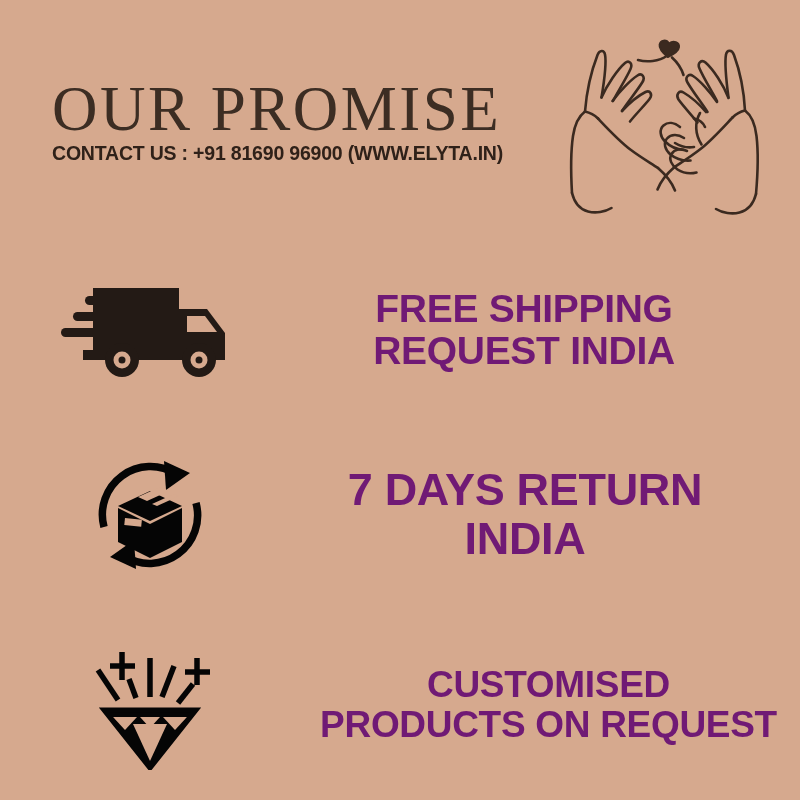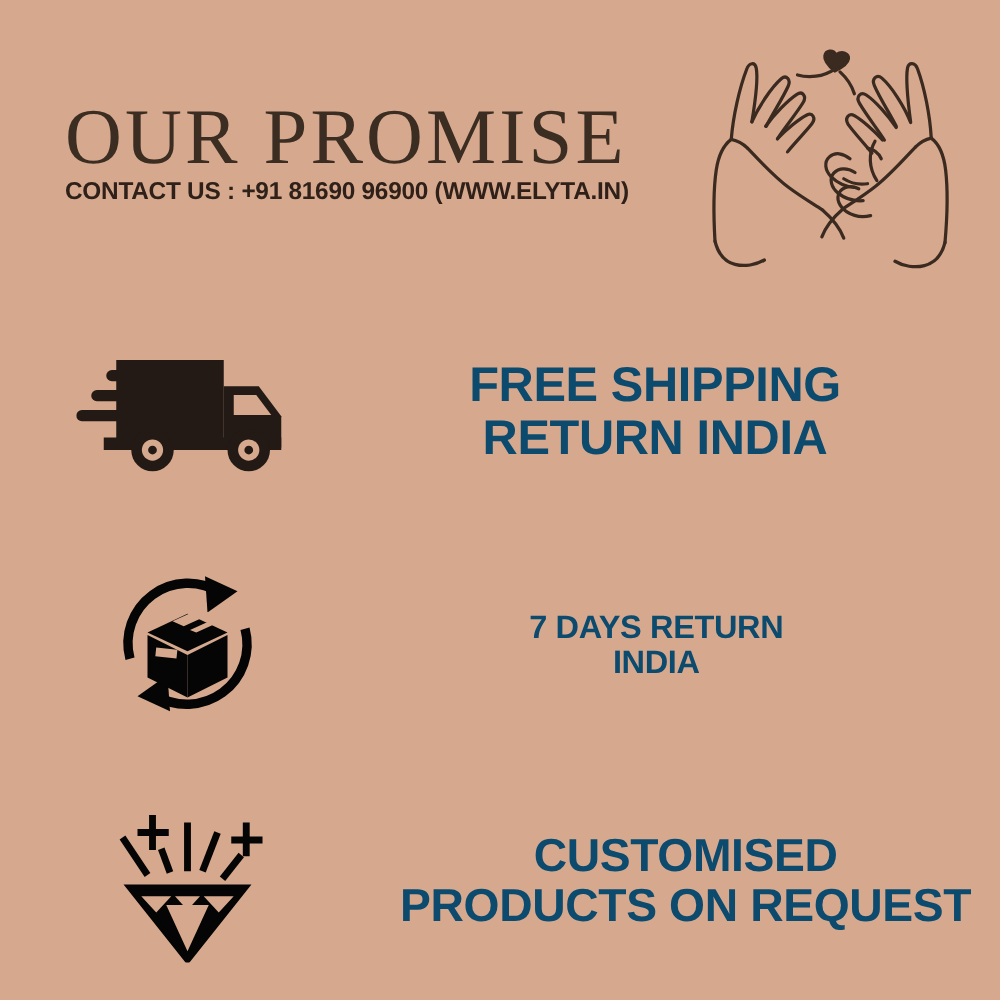--- a/index.html
+++ b/index.html
@@ -86,29 +86,29 @@
     display:flex;
     align-items:center;
     justify-content:center;
     flex:0 0 300px;
   }
   .feature-icon svg { display:block; }
 
   .feature-text {
     flex:1 1 auto;
     text-align:center;
-    color:#0c4a6e;
+    color:#701a75;
     font-family:"Liberation Sans", sans-serif;
     font-weight:bold;
     line-height:1.08;
     letter-spacing:-0.3px;
   }
 
   .row-shipping .feature-text { font-size:39px; padding-right:52px; }
-  .row-return   .feature-text { font-size:26px; padding-right:50px; }
+  .row-return   .feature-text { font-size:45px; padding-right:50px; }
   .row-custom   .feature-text { font-size:37px; padding-right:3px; }
 
   .feature-text .line { display:block; white-space:nowrap; }
 </style>
 </head>
 <body>
 
 <div class="promo-card">
 
   <div class="header">
@@ -186,21 +186,21 @@
             <circle cx="61" cy="80" r="8.5" fill="#d6a98e"></circle>
             <circle cx="61" cy="80" r="3.5" fill="#231a15"></circle>
             <circle cx="138" cy="80" r="17" fill="#231a15"></circle>
             <circle cx="138" cy="80" r="8.5" fill="#d6a98e"></circle>
             <circle cx="138" cy="80" r="3.5" fill="#231a15"></circle>
           </g>
         </svg>
       </div>
       <div class="feature-text">
         <span class="line">FREE SHIPPING</span>
-        <span class="line">RETURN INDIA</span>
+        <span class="line">REQUEST INDIA</span>
       </div>
     </div>
 
     <div class="feature-row row-return">
       <div class="feature-icon">
         <svg width="120" height="120" viewBox="0 0 120 120" xmlns="http://www.w3.org/2000/svg">
           <g fill="none" stroke="#050505" stroke-width="7.5" stroke-linecap="butt">
 
             <path d="M14 72A48 48 0 0 1 86 19"></path>
 

